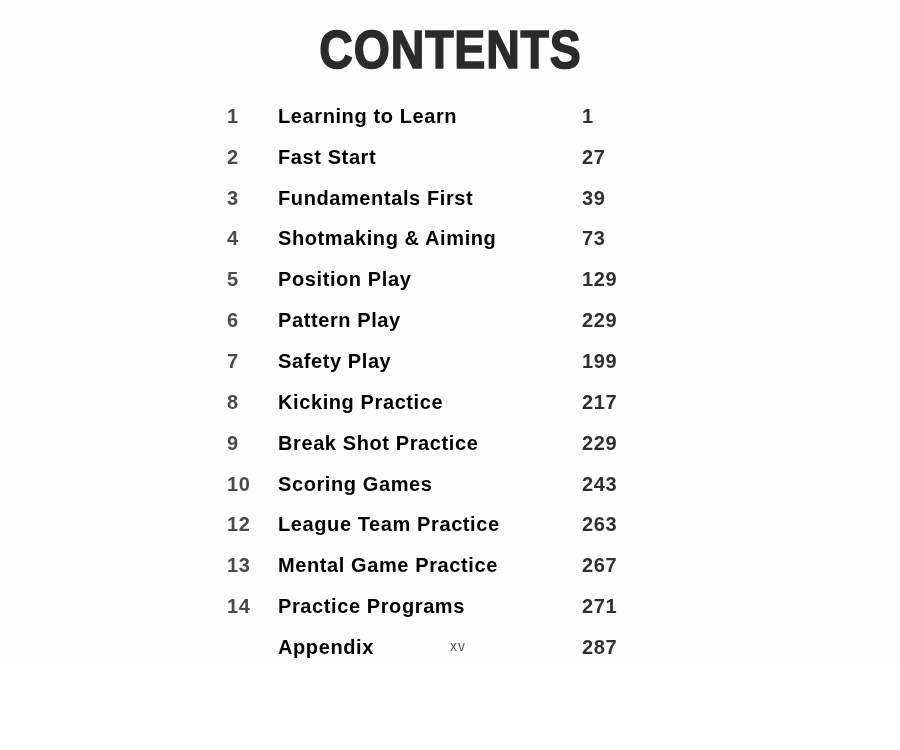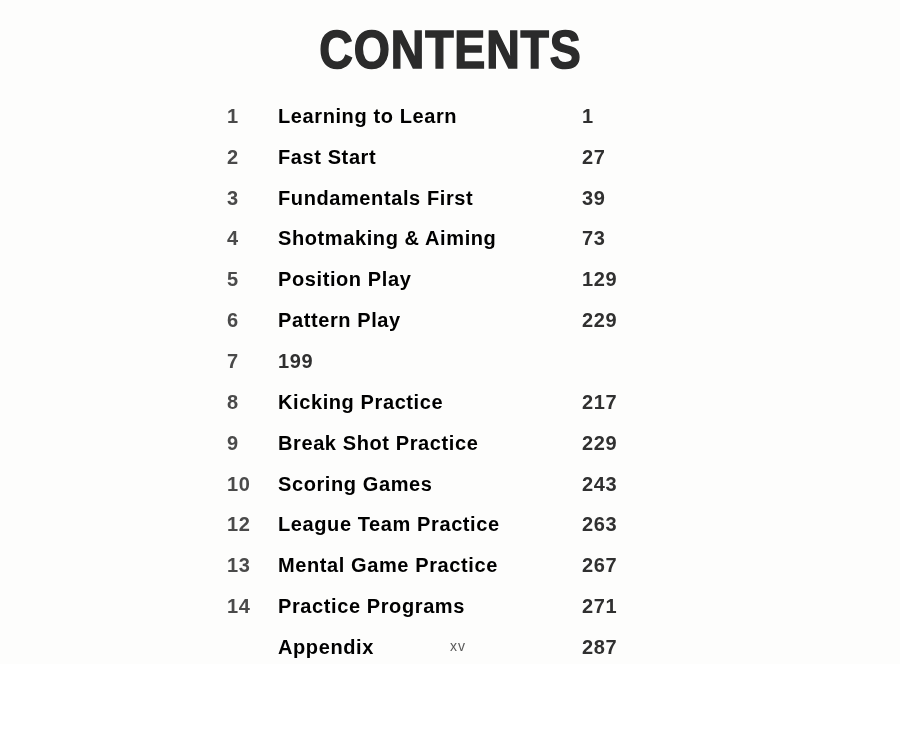--- a/index.html
+++ b/index.html
@@ -113,20 +113,21 @@
       </div>
 
       <div class="toc-row">
         <span class="toc-num">6</span>
         <span class="toc-title">Pattern Play</span>
         <span class="toc-page">229</span>
       </div>
 
       <div class="toc-row">
         <span class="toc-num">7</span>
+        <span class="toc-title">Safety Play</span>
         <span class="toc-page">199</span>
       </div>
 
       <div class="toc-row">
         <span class="toc-num">8</span>
         <span class="toc-title">Kicking Practice</span>
         <span class="toc-page">217</span>
       </div>
 
       <div class="toc-row">

